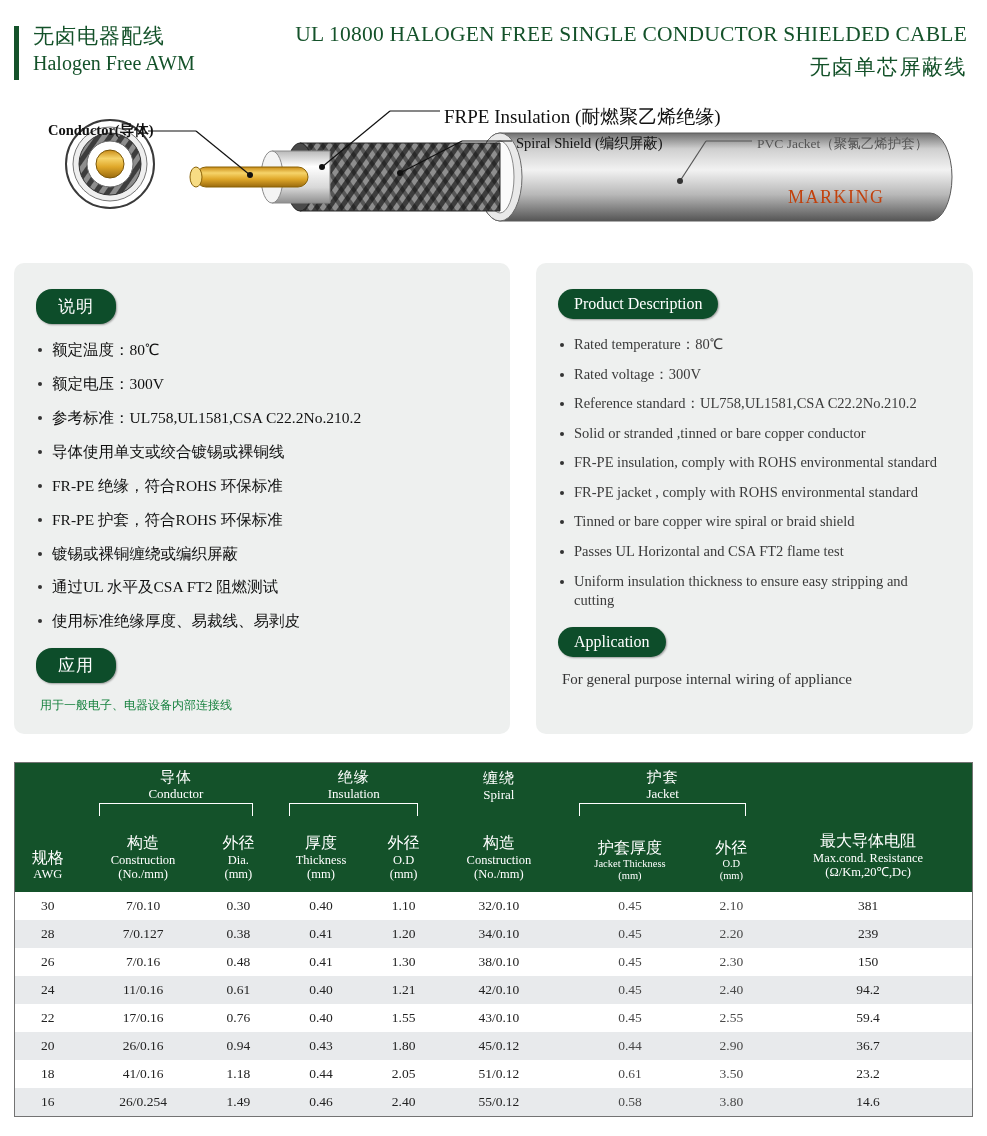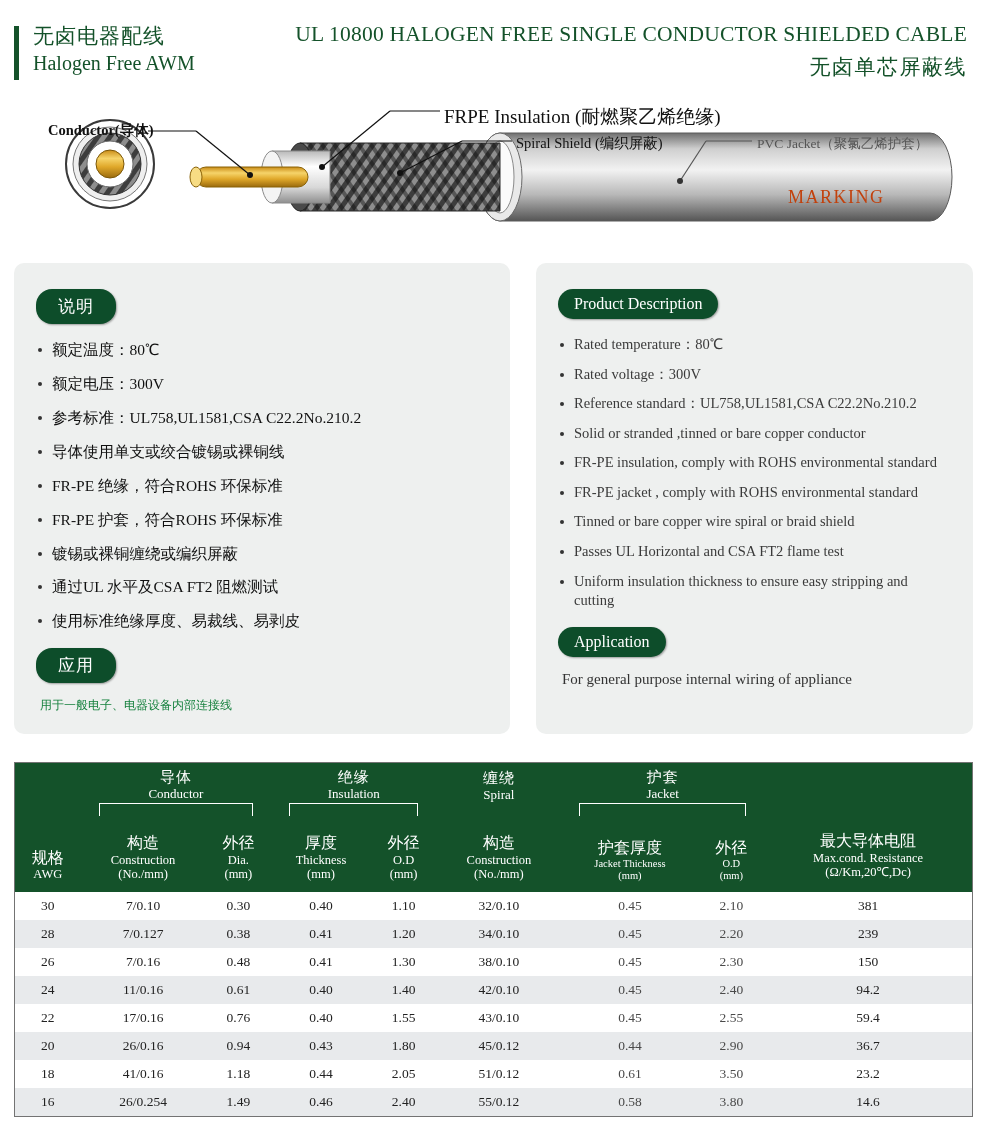--- a/index.html
+++ b/index.html
@@ -461,21 +461,21 @@
         <td>38/0.10</td>
         <td class="dim">0.45</td>
         <td class="dim">2.30</td>
         <td>150</td>
       </tr>
       <tr>
         <td>24</td>
         <td>11/0.16</td>
         <td>0.61</td>
         <td>0.40</td>
-        <td>1.40</td>
+        <td>1.21</td>
         <td>42/0.10</td>
         <td class="dim">0.45</td>
         <td class="dim">2.40</td>
         <td>94.2</td>
       </tr>
       <tr>
         <td>22</td>
         <td>17/0.16</td>
         <td>0.76</td>
         <td>0.40</td>

